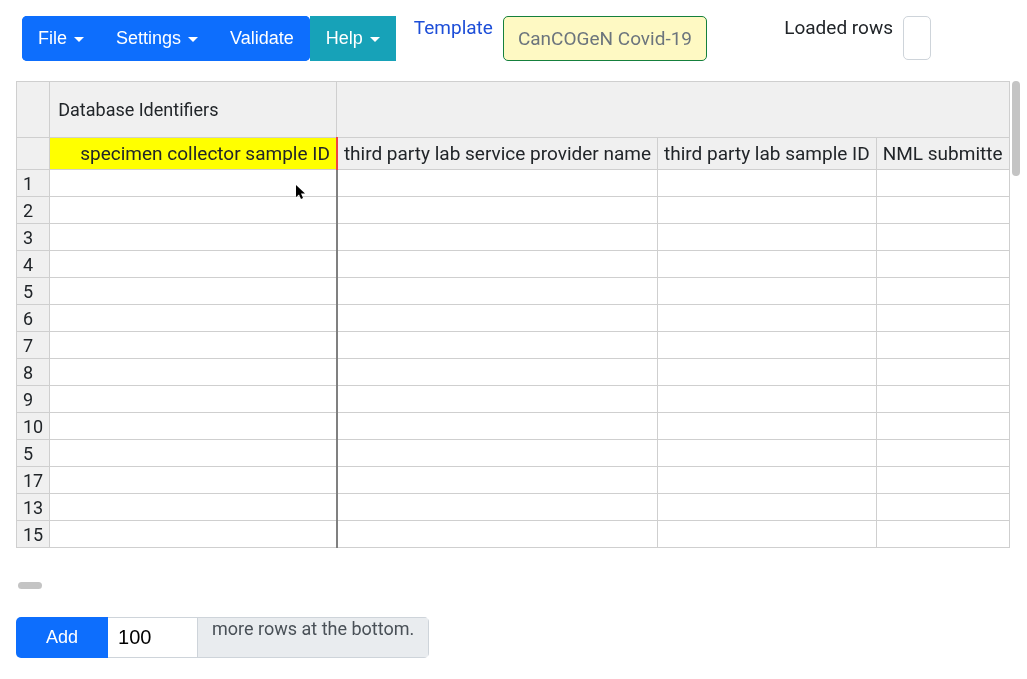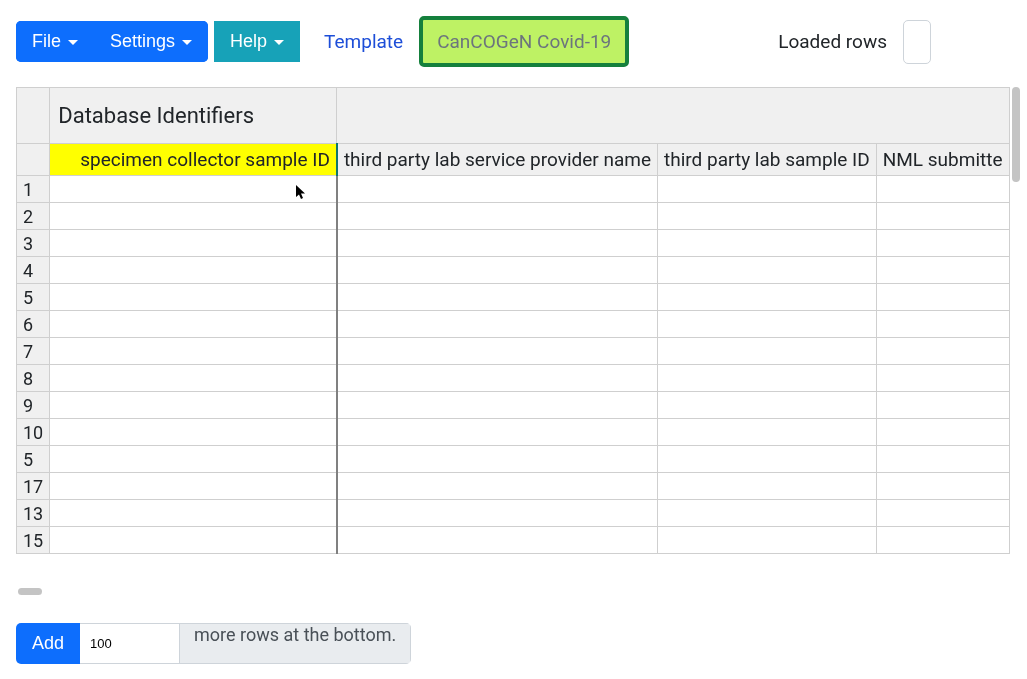--- a/index.html
+++ b/index.html
@@ -10,23 +10,22 @@
     font-size: 16px;
     color: #212529;
     background: #fff;
     width: 1027px;
     height: 679px;
     overflow: hidden;
     position: relative;
   }
   .toolbar {
     display: flex;
-    align-items: center;
-    gap: 6px;
     margin-bottom: 20px;
+    margin-left: 6px;
   }
   .btn-group-primary {
     display: inline-flex;
     background: #0d6efd;
     border-radius: 5px;
     overflow: hidden;
   }
   .btn-primary {
     background: #0d6efd;
     color: #fff;
@@ -59,26 +58,26 @@
     margin-left: 3px;
     margin-top: 2px;
   }
   .template-label {
     margin-left: 18px;
     font-size: 19px;
     color: #1d4ed8;
   }
   .template-box {
     margin-left: 10px;
-    border: 4px solid #15803d;
+    border: 1px solid #15803d;
     border-radius: 5px;
     padding: 10px 14px;
     font-size: 19px;
     color: #6c757d;
-    background: #bef264;
+    background: #fef9c3;
   }
   .loaded-label {
     margin-left: auto;
     margin-right: 10px;
     font-size: 19px;
     color: #212529;
   }
   .loaded-box {
     border: 1px solid #ced4da;
     border-radius: 5px;
@@ -105,42 +104,42 @@
     white-space: nowrap;
     overflow: hidden;
   }
   .corner {
     background: #f0f0f0;
     width: 62px;
     height: 56px;
   }
   .group-header {
     background: #f0f0f0;
-    font-size: 22px;
+    font-size: 18px;
     padding: 6px 8px;
     height: 56px;
     vertical-align: middle;
     border-right: 2px solid #808080;
   }
   .group-header-rest {
     background: #f0f0f0;
     height: 56px;
   }
   .col-header {
     background: #f0f0f0;
     font-size: 19px;
     padding: 4px 6px;
     height: 30px;
     vertical-align: middle;
   }
   .col-header.required {
     background: #ffff00;
   }
   .col-header.sep {
-    border-right: 2px solid #0f766e;
+    border-right: 2px solid #ef4444;
     padding-left: 30px;
   }
   .row-header {
     background: #f0f0f0;
     font-size: 18px;
     padding: 2px 6px;
     width: 62px;
     height: 27px;
     font-feature-settings: "tnum";
   }
@@ -179,29 +178,29 @@
     display: inline-flex;
     align-items: stretch;
     margin-top: 22px;
     border-radius: 5px;
     overflow: hidden;
   }
   .btn-add {
     background: #0d6efd;
     color: #fff;
     border: none;
-    padding: 10px 16px;
+    padding: 10px 30px;
     font-size: 18px;
     cursor: pointer;
   }
   .rows-input {
     border: 1px solid #ced4da;
     border-left: none;
-    width: 100px;
-    font-size: 13px;
+    width: 90px;
+    font-size: 20px;
     padding: 4px 10px;
     outline: none;
   }
   .rows-suffix {
     background: #e9ecef;
     border: 1px solid #ced4da;
     border-left: none;
     padding: 0 14px;
     font-size: 18px;
     color: #495057;
@@ -223,20 +222,23 @@
 
 <div class="toolbar">
   <div class="btn-group-primary">
     <button class="btn-primary">
       <span>File</span>
       <span class="caret"></span>
     </button>
     <button class="btn-primary">
       <span>Settings</span>
       <span class="caret"></span>
+    </button>
+    <button class="btn-primary">
+      <span>Validate</span>
     </button>
   </div>
   <button class="btn-info">
     <span>Help</span>
     <span class="caret"></span>
   </button>
   <span class="template-label">Template</span>
   <div class="template-box">CanCOGeN Covid-19</div>
   <span class="loaded-label">Loaded rows</span>
   <div class="loaded-box"></div>

